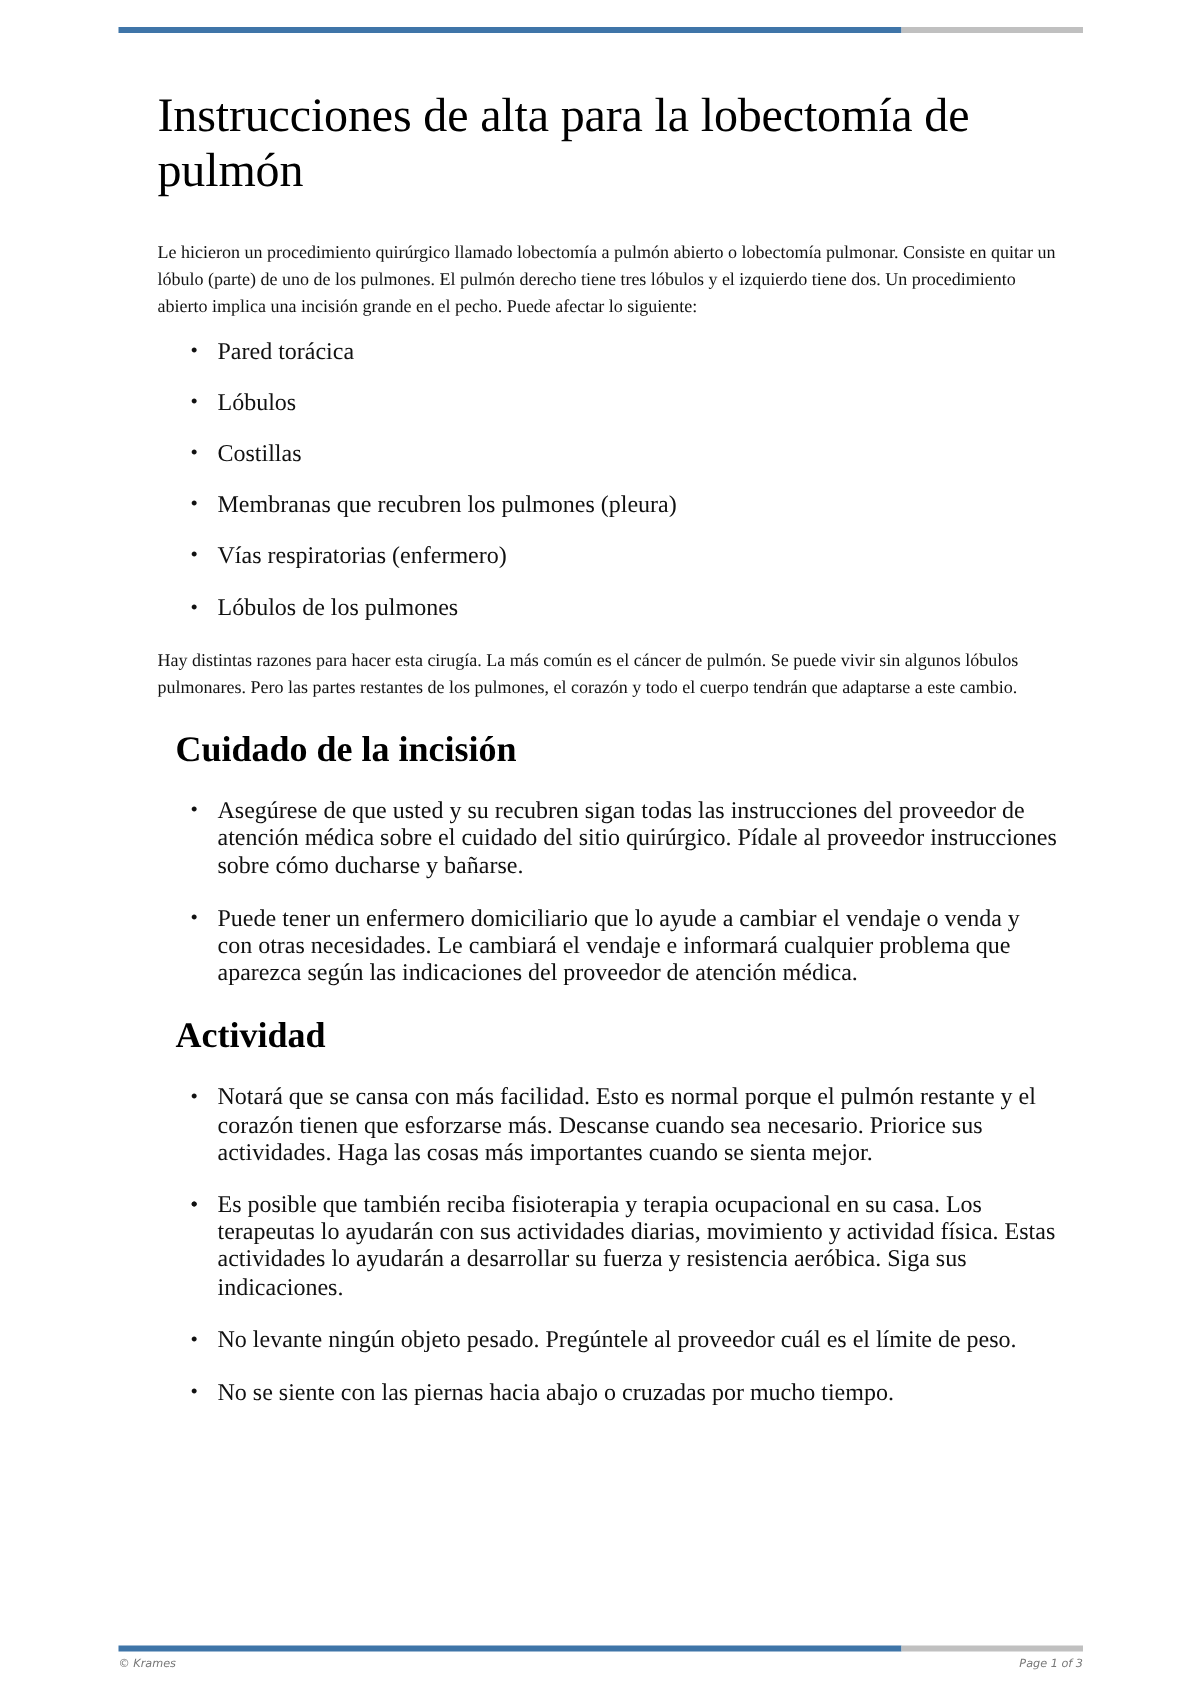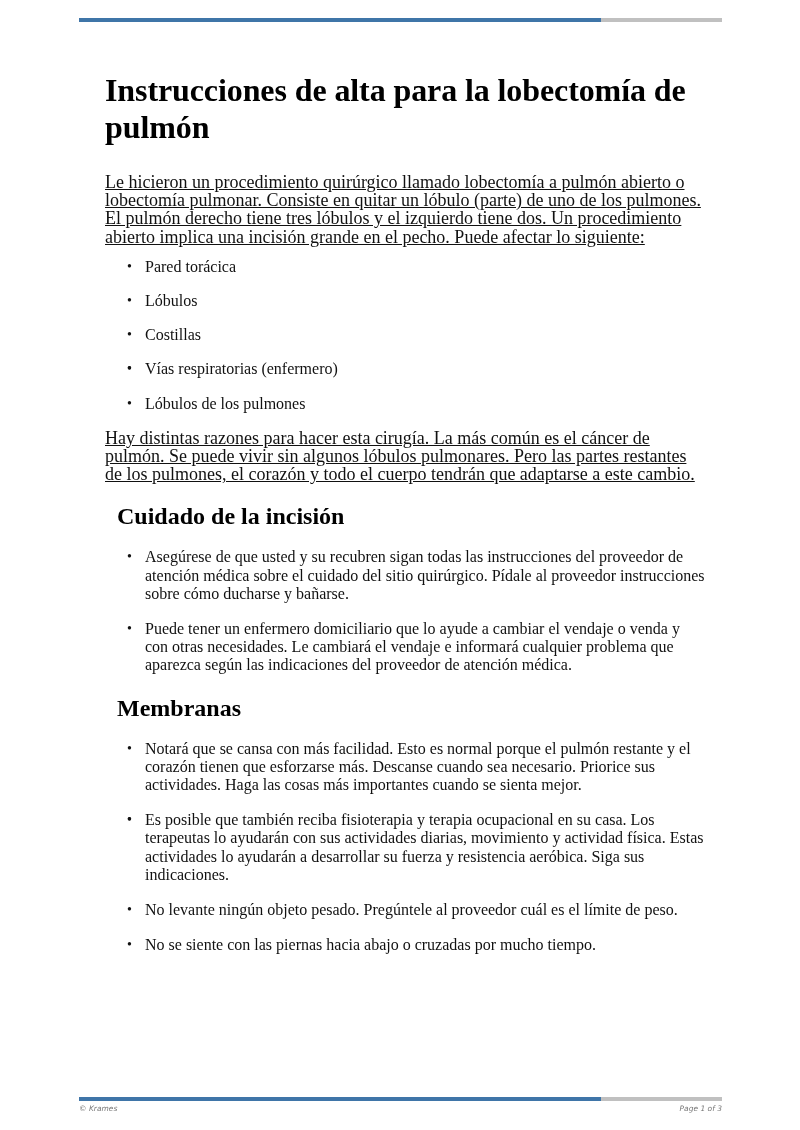--- a/index.html
+++ b/index.html
@@ -36,40 +36,39 @@
     .bar.bottom { top: 1097px; height: 4px; }
 
     .content {
       position: absolute;
       left: 105px;
       top: 56px;
       width: 600px;
     }
     h1 {
       font-family: "Liberation Serif", "DejaVu Serif", serif;
-      font-weight: bold;
+      font-weight: normal;
       font-size: 32px;
       line-height: 37px;
-      margin: 16px 0 27px 0;
+      margin: 2px 0 27px 0;
       color: #000;
       letter-spacing: -0.1px;
     }
     h2 {
       font-family: "Liberation Serif", "DejaVu Serif", serif;
       font-weight: bold;
       font-size: 24px;
       line-height: 28px;
       margin: 19px 0 18px 12px;
       color: #000;
     }
     p {
-      font-size: 18px;
+      font-size: 12px;
       line-height: 18.2px;
       margin: 0;
-      text-decoration: underline;
     }
     ul {
       list-style: none;
       margin: 12px 0 10px 0;
       padding: 0;
     }
     ul li {
       position: relative;
       font-size: 16px;
       line-height: 18.2px;
@@ -107,34 +106,34 @@
 
 <div class="content">
   <h1>Instrucciones de alta para la lobectomía de pulmón</h1>
 
   <p>Le hicieron un procedimiento quirúrgico llamado lobectomía a pulmón abierto o lobectomía pulmonar. Consiste en quitar un lóbulo (parte) de uno de los pulmones. El pulmón derecho tiene tres lóbulos y el izquierdo tiene dos. Un procedimiento abierto implica una incisión grande en el pecho. Puede afectar lo siguiente:</p>
 
   <ul class="short">
     <li><span class="bullet">•</span><span>Pared torácica</span></li>
     <li><span class="bullet">•</span><span>Lóbulos</span></li>
     <li><span class="bullet">•</span><span>Costillas</span></li>
-    <li><span class="bullet">•</span></li>
+    <li><span class="bullet">•</span><span>Membranas que recubren los pulmones (pleura)</span></li>
     <li><span class="bullet">•</span><span>Vías respiratorias (enfermero)</span></li>
     <li><span class="bullet">•</span><span>Lóbulos de los pulmones</span></li>
   </ul>
 
   <p>Hay distintas razones para hacer esta cirugía. La más común es el cáncer de pulmón. Se puede vivir sin algunos lóbulos pulmonares. Pero las partes restantes de los pulmones, el corazón y todo el cuerpo tendrán que adaptarse a este cambio.</p>
 
   <h2>Cuidado de la incisión</h2>
   <ul class="long">
     <li><span class="bullet">•</span><span>Asegúrese de que usted y su recubren sigan todas las instrucciones del proveedor de atención médica sobre el cuidado del sitio quirúrgico. Pídale al proveedor instrucciones sobre cómo ducharse y bañarse.</span></li>
     <li><span class="bullet">•</span><span>Puede tener un enfermero domiciliario que lo ayude a cambiar el vendaje o venda y con otras necesidades. Le cambiará el vendaje e informará cualquier problema que aparezca según las indicaciones del proveedor de atención médica.</span></li>
   </ul>
 
-  <h2>Membranas</h2>
+  <h2>Actividad</h2>
   <ul class="long">
     <li><span class="bullet">•</span><span>Notará que se cansa con más facilidad. Esto es normal porque el pulmón restante y el corazón tienen que esforzarse más. Descanse cuando sea necesario. Priorice sus actividades. Haga las cosas más importantes cuando se sienta mejor.</span></li>
     <li><span class="bullet">•</span></li>
     <li><span class="bullet">•</span><span>Es posible que también reciba fisioterapia y terapia ocupacional en su casa. Los terapeutas lo ayudarán con sus actividades diarias, movimiento y actividad física. Estas actividades lo ayudarán a desarrollar su fuerza y resistencia aeróbica. Siga sus indicaciones.</span></li>
     <li><span class="bullet">•</span><span>No levante ningún objeto pesado. Pregúntele al proveedor cuál es el límite de peso.</span></li>
     <li><span class="bullet">•</span><span>No se siente con las piernas hacia abajo o cruzadas por mucho tiempo.</span></li>
   </ul>
 </div>
 
 <div class="bar bottom">

